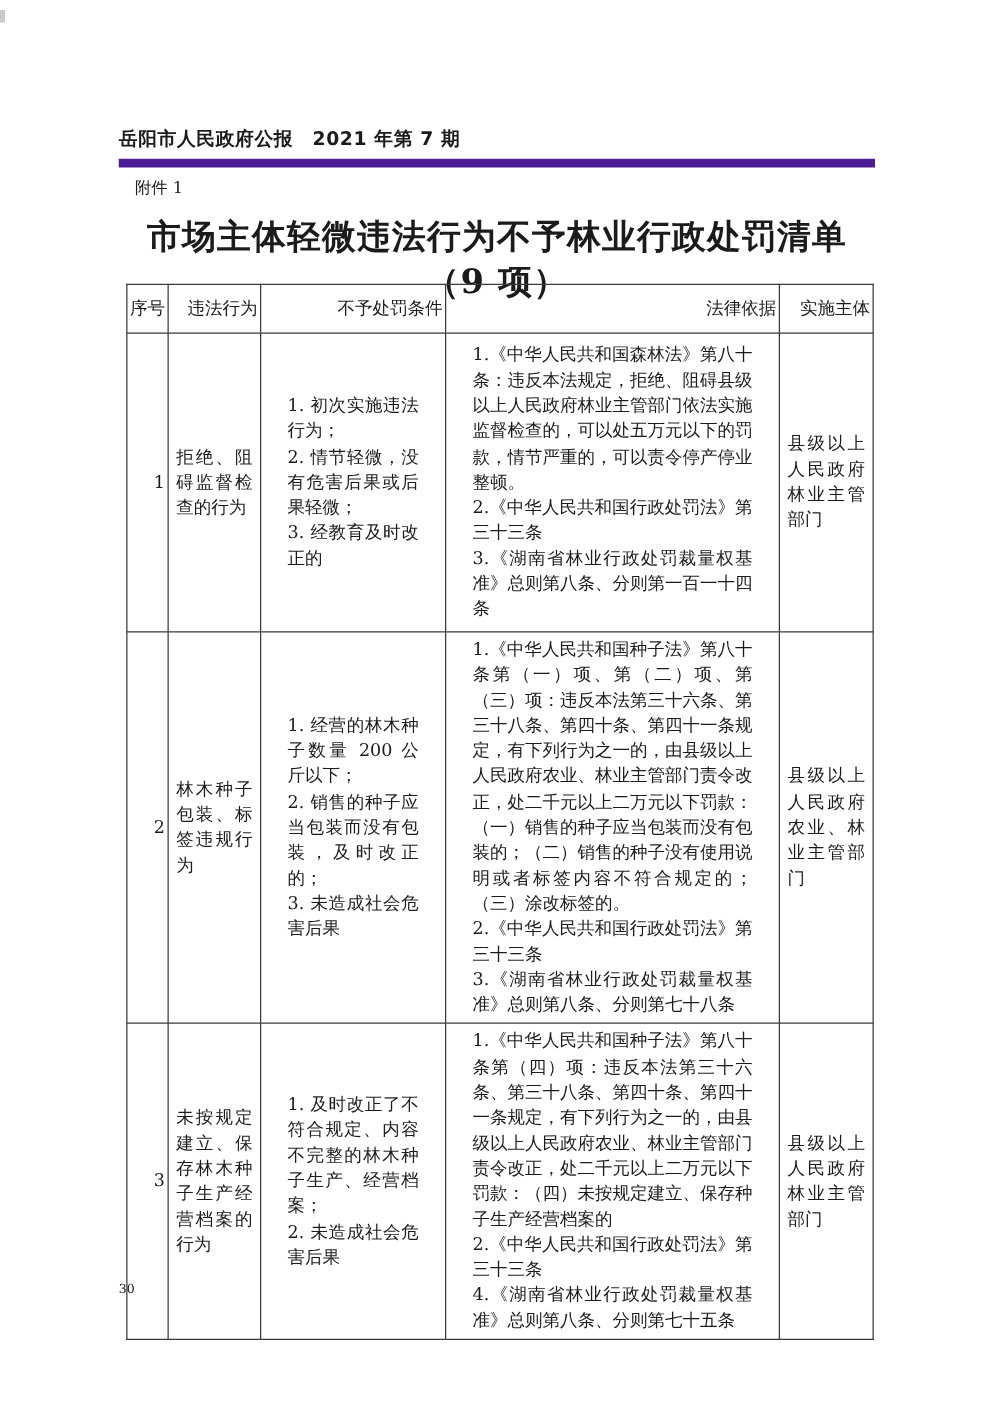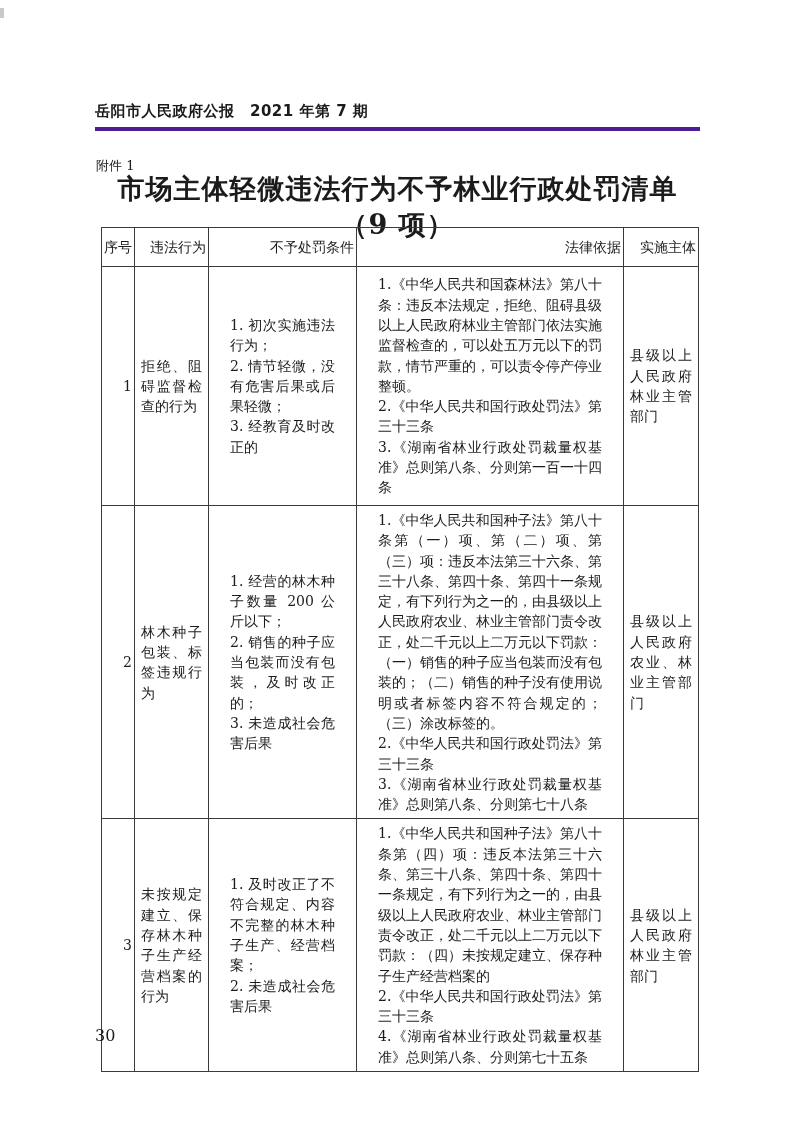--- a/index.html
+++ b/index.html
@@ -22,34 +22,33 @@
     top: 8px;
     width: 4px;
     height: 10px;
     background: #c9c9c9;
   }
   .masthead {
     position: absolute;
     left: 95px;
     top: 102px;
     width: 605px;
-    border-bottom: 4px solid #4c1d95;
+    border-bottom: 7px solid #4c1d95;
     padding-bottom: 6px;
     font-family: "DejaVu Sans", "Liberation Sans", sans-serif;
     font-weight: bold;
     font-size: 15px;
     letter-spacing: 0.5px;
     white-space: pre;
   }
   .attachment {
     position: absolute;
-    left: 96px;
+    left: 108px;
     top: 141px;
     font-size: 13px;
-    margin-top: 16px;
   }
   .doc-title {
     position: absolute;
     left: 95px;
     top: 171px;
     width: 605px;
     text-align: center;
     font-weight: bold;
     font-size: 27px;
     letter-spacing: 1px;
@@ -91,21 +90,21 @@
   }
   td.cond-cell .cell-para,
   td.legal-cell .cell-para {
     text-align: justify;
     text-justify: inter-ideograph;
   }
   .page-number {
     position: absolute;
     left: 95px;
     top: 1026px;
-    font-size: 16px;
+    font-size: 10px;
   }
 </style>
 </head>
 <body>
 
 <div class="page">
 
   <div class="scan-notch"></div>
 
   <div class="masthead">岳阳市人民政府公报　2021 年第 7 期</div>

